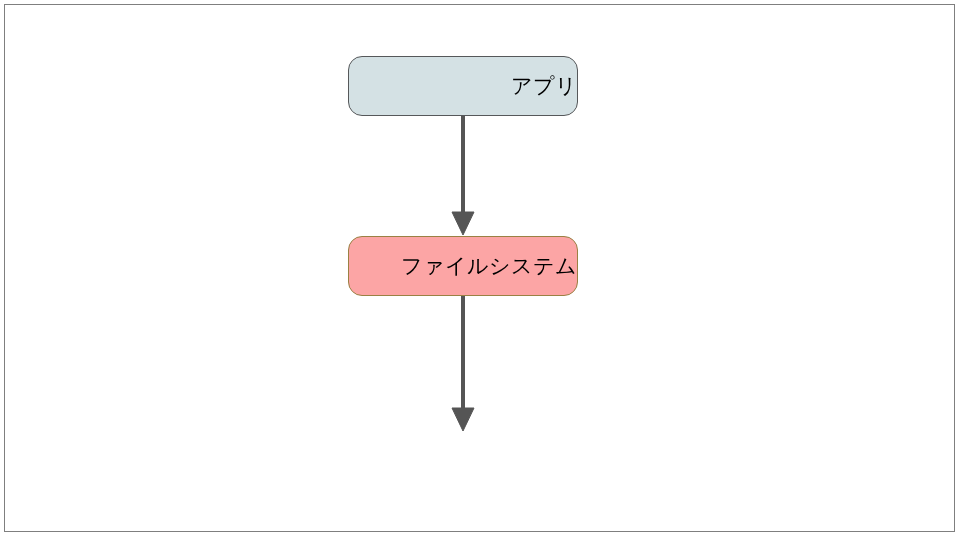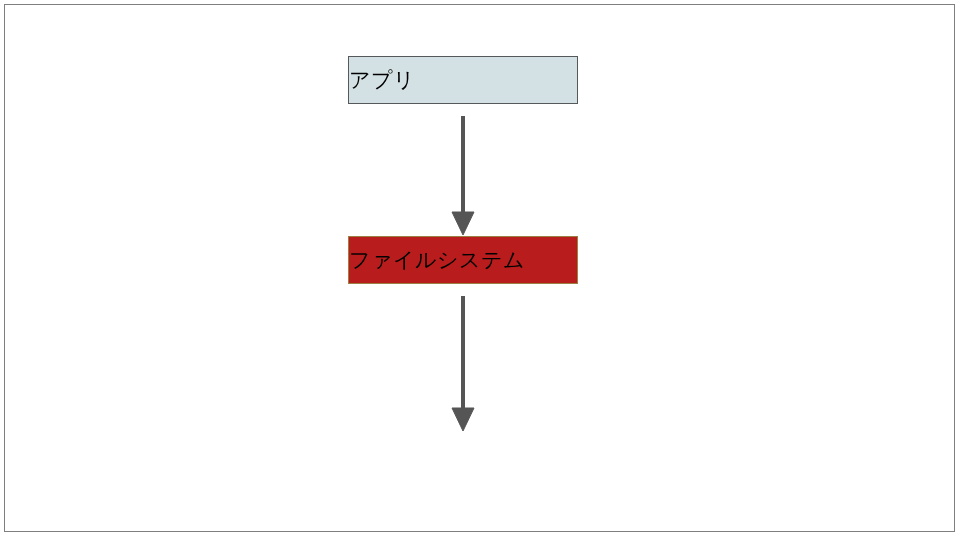--- a/index.html
+++ b/index.html
@@ -43,45 +43,46 @@
     top: 0;
     width: 960px;
     height: 540px;
     pointer-events: none;
   }
   .node {
     position: absolute;
     box-sizing: border-box;
     display: flex;
     align-items: center;
-    justify-content: flex-start;
+    justify-content: flex-end;
     width: 230px;
-    height: 48px;
+    height: 60px;
     left: 348px;
     border-width: 1px;
     border-style: solid;
     font-size: 21px;
     line-height: 1;
     color: #000000;
     letter-spacing: 0.5px;
     white-space: nowrap;
+    border-radius: 14px;
   }
   .node-label {
     display: block;
     font-size: 21px;
     color: #000000;
   }
   #node-app {
     top: 56px;
     background: #d4e1e4;
     border-color: #56585a;
   }
   #node-filesystem {
     top: 236px;
-    background: #b91c1c;
+    background: #fca5a5;
     border-color: #9a8143;
   }
   #node-disk {
     top: 432px;
     background: #d5e8d4;
     border-color: #56585a;
   }
 </style>
 </head>
 <body>

